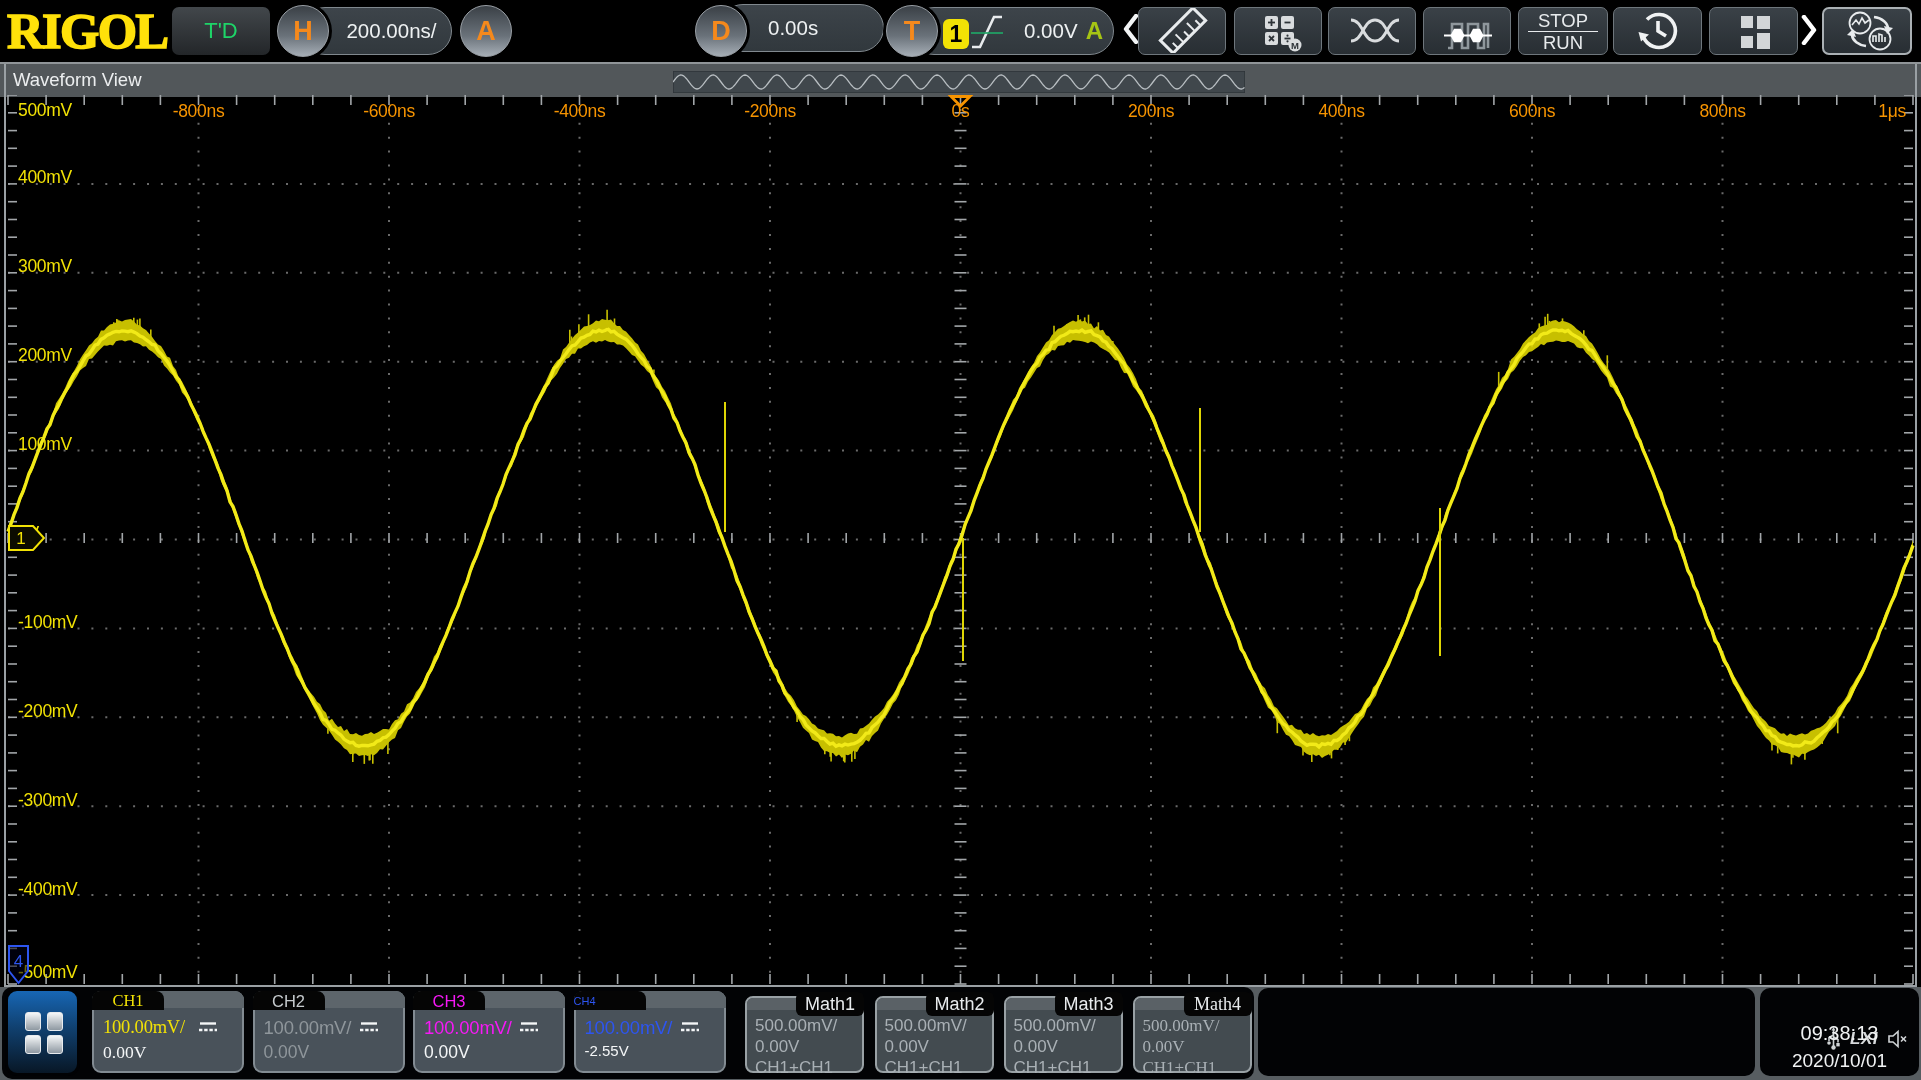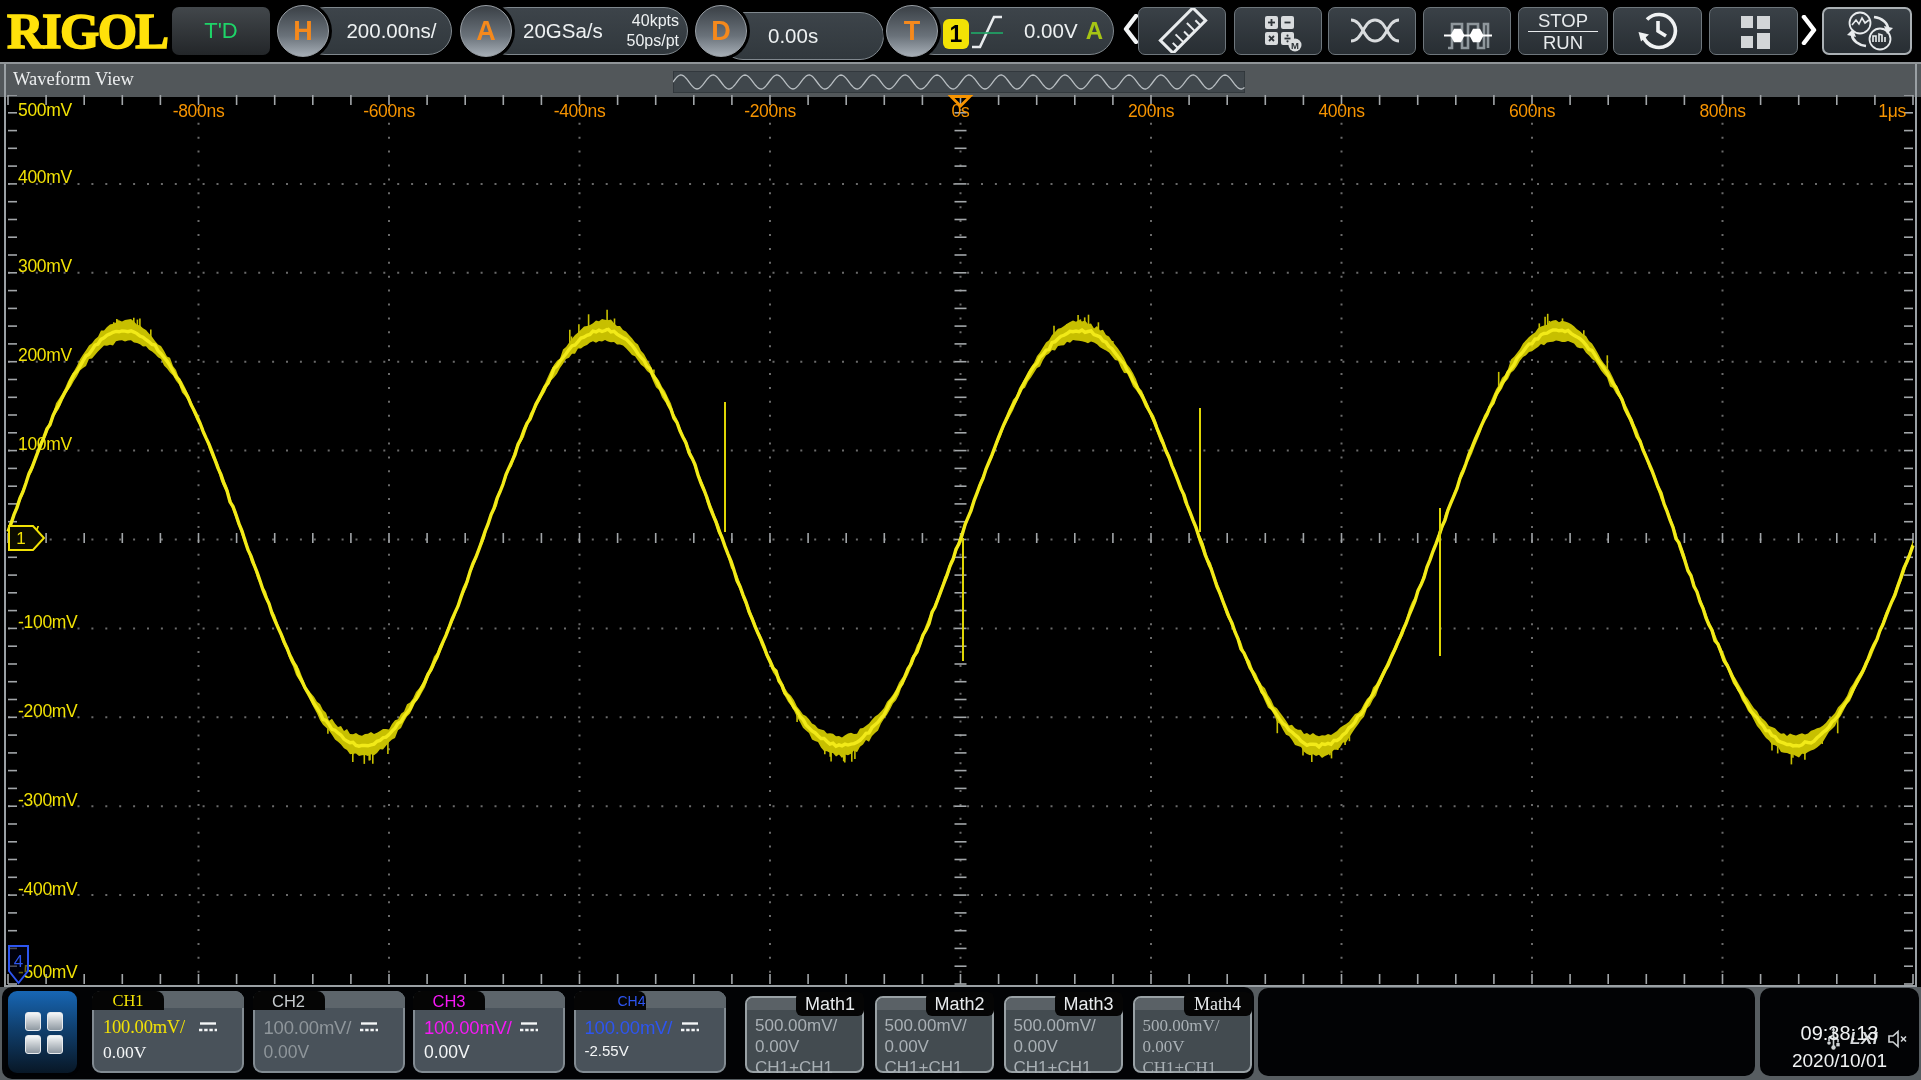--- a/index.html
+++ b/index.html
@@ -5,27 +5,23 @@
 </style></head>
 <body>
 <div style="position:absolute;left:0;top:0;width:1921px;height:62px;background:#000;">
 <div style="position:absolute;left:7px;top:12px;width:162px;height:40px;overflow:hidden;"><span style="font-family:'Liberation Serif',serif;font-weight:bold;font-size:46px;color:#ffe10a;-webkit-text-stroke:1.4px #ffe10a;display:inline-block;transform:scale(1.1,1.12);transform-origin:0 0;letter-spacing:-1.5px;line-height:34px;">RIGOL</span></div>
 <div style="position:absolute;left:172px;top:7px;width:98px;height:48px;border-radius:7px;background:linear-gradient(180deg,#42474b,#232629);color:#1ed468;font-size:22px;display:flex;align-items:center;justify-content:center;">T'D</div>
 <div style="position:absolute;left:301px;top:7px;width:151px;height:48px;background:linear-gradient(180deg,#3d444a,#31383d);border:1.5px solid #80888e;border-radius:24px;box-sizing:border-box;">
       <div style="position:absolute;left:44px;right:14px;top:0;bottom:0;display:flex;align-items:center;justify-content:center;color:#eef1f2;font-size:20.5px;">200.00ns/</div>
     </div>
     <div style="position:absolute;left:274px;top:2px;width:58px;height:58px;border-radius:50%;background:#000;"></div>
     <div style="position:absolute;left:277px;top:5px;width:52px;height:52px;border-radius:50%;background:linear-gradient(180deg,#3a4046 0%,#6a727a 60%,#a6aeb6 100%);border:1.5px solid #9aa0a6;box-sizing:border-box;color:#f5891c;font-weight:bold;font-size:27px;text-align:center;line-height:50px;">H</div>
-<div style="position:absolute;left:484px;top:7px;width:204px;height:48px;background:linear-gradient(180deg,#3d444a,#31383d);border:1.5px solid #80888e;border-radius:24px;box-sizing:border-box;">
-      <div style="position:absolute;left:38px;top:0;bottom:0;display:flex;align-items:center;color:#eef1f2;font-size:20.5px;">20GSa/s</div>
-      <div style="position:absolute;right:8px;top:3px;text-align:right;color:#eef1f2;font-size:16px;line-height:20px;">40kpts<br>50ps/pt</div>
-    </div>
     <div style="position:absolute;left:457px;top:2px;width:58px;height:58px;border-radius:50%;background:#000;"></div>
     <div style="position:absolute;left:460px;top:5px;width:52px;height:52px;border-radius:50%;background:linear-gradient(180deg,#3a4046 0%,#6a727a 60%,#a6aeb6 100%);border:1.5px solid #9aa0a6;box-sizing:border-box;color:#f5891c;font-weight:bold;font-size:27px;text-align:center;line-height:50px;">A</div>
-<div style="position:absolute;left:719px;top:12px;width:165px;height:48px;background:linear-gradient(180deg,#3d444a,#31383d);border:1.5px solid #80888e;border-radius:24px;box-sizing:border-box;">
+<div style="position:absolute;left:719px;top:4px;width:165px;height:48px;background:linear-gradient(180deg,#3d444a,#31383d);border:1.5px solid #80888e;border-radius:24px;box-sizing:border-box;">
       <div style="position:absolute;left:48px;top:0;bottom:0;display:flex;align-items:center;color:#eef1f2;font-size:20.5px;">0.00s</div>
     </div>
     <div style="position:absolute;left:692px;top:2px;width:58px;height:58px;border-radius:50%;background:#000;"></div>
     <div style="position:absolute;left:695px;top:5px;width:52px;height:52px;border-radius:50%;background:linear-gradient(180deg,#3a4046 0%,#6a727a 60%,#a6aeb6 100%);border:1.5px solid #9aa0a6;box-sizing:border-box;color:#f5891c;font-weight:bold;font-size:27px;text-align:center;line-height:50px;">D</div>
 <div style="position:absolute;left:910px;top:7px;width:204px;height:48px;background:linear-gradient(180deg,#3d444a,#31383d);border:1.5px solid #80888e;border-radius:24px;box-sizing:border-box;">
       <div style="position:absolute;left:32px;top:11px;width:26px;height:30px;background:#f2e205;border-radius:6px;color:#000;font-weight:bold;font-size:23px;text-align:center;line-height:30px;">1</div>
       <svg width="34" height="36" viewBox="0 0 34 36" style="position:absolute;left:60px;top:6px;">
         <polyline points="1,33 9,33 23,3 31,3" fill="none" stroke="#e8ebed" stroke-width="2.6"></polyline>
         <line x1="0" y1="19" x2="32" y2="19" stroke="#21a566" stroke-width="1.7"></line>
       </svg>
@@ -113,21 +109,21 @@
           <path d="M49 33 v-6 l3 0 v6 m3 0 v-8 l3 1 v7 m3 0 v-5" stroke-width="1.6"></path>
         </g>
         <g fill="none" stroke="#e8ebed" stroke-width="2.6">
           <path d="M50 8 A 17 12 0 0 1 64 20"></path>
           <path d="M42 37 A 17 12 0 0 1 28 26"></path>
         </g>
         <polygon points="60,17 69,19 63,25" fill="#e8ebed"></polygon>
         <polygon points="32,28 23,26 29,20" fill="#e8ebed"></polygon>
       </svg></div>
 </div>
-<div style="position:absolute;left:0;top:62px;width:1921px;height:33px;background:#52575a;border-top:2px solid #909598;font-family:Liberation Serif, serif;">
+<div style="position:absolute;left:0;top:62px;width:1921px;height:33px;background:#52575a;border-top:2px solid #909598;">
     <div style="position:absolute;left:13px;top:0;height:31px;line-height:31px;color:#eceeef;font-size:18.5px;">Waveform View</div>
   </div>
 <div style="position:absolute;left:4px;top:64px;width:2px;height:923px;background:#9aa0a4;"></div>
 <div style="position:absolute;left:1915px;top:64px;width:2px;height:923px;background:#9aa0a4;"></div>
 <div style="position:absolute;left:4px;top:985px;width:1913px;height:2px;background:#9aa0a4;"></div>
 <svg width="572" height="22" viewBox="0 0 572 22" style="position:absolute;left:673px;top:71px;">
     <rect x="0" y="0" width="572" height="22" fill="#40474c" stroke="#2e3439" stroke-width="1.5"></rect>
     <polyline points="0.0,11.0 1.5,9.0 3.0,7.1 4.5,5.6 6.0,4.5 7.5,4.0 9.0,4.1 10.5,4.8 12.0,6.1 13.5,7.7 15.0,9.6 16.5,11.7 18.0,13.7 19.5,15.4 21.0,16.8 22.5,17.7 24.0,18.0 25.5,17.7 27.0,16.8 28.5,15.4 30.0,13.7 31.5,11.7 33.0,9.6 34.5,7.7 36.0,6.1 37.5,4.8 39.0,4.1 40.5,4.0 42.0,4.5 43.5,5.6 45.0,7.1 46.5,9.0 48.0,11.0 49.5,13.0 51.0,14.9 52.5,16.4 54.0,17.5 55.5,18.0 57.0,17.9 58.5,17.2 60.0,15.9 61.5,14.3 63.0,12.4 64.5,10.3 66.0,8.3 67.5,6.6 69.0,5.2 70.5,4.3 72.0,4.0 73.5,4.3 75.0,5.2 76.5,6.6 78.0,8.3 79.5,10.3 81.0,12.4 82.5,14.3 84.0,15.9 85.5,17.2 87.0,17.9 88.5,18.0 90.0,17.5 91.5,16.4 93.0,14.9 94.5,13.0 96.0,11.0 97.5,9.0 99.0,7.1 100.5,5.6 102.0,4.5 103.5,4.0 105.0,4.1 106.5,4.8 108.0,6.1 109.5,7.7 111.0,9.6 112.5,11.7 114.0,13.7 115.5,15.4 117.0,16.8 118.5,17.7 120.0,18.0 121.5,17.7 123.0,16.8 124.5,15.4 126.0,13.7 127.5,11.7 129.0,9.6 130.5,7.7 132.0,6.1 133.5,4.8 135.0,4.1 136.5,4.0 138.0,4.5 139.5,5.6 141.0,7.1 142.5,9.0 144.0,11.0 145.5,13.0 147.0,14.9 148.5,16.4 150.0,17.5 151.5,18.0 153.0,17.9 154.5,17.2 156.0,15.9 157.5,14.3 159.0,12.4 160.5,10.3 162.0,8.3 163.5,6.6 165.0,5.2 166.5,4.3 168.0,4.0 169.5,4.3 171.0,5.2 172.5,6.6 174.0,8.3 175.5,10.3 177.0,12.4 178.5,14.3 180.0,15.9 181.5,17.2 183.0,17.9 184.5,18.0 186.0,17.5 187.5,16.4 189.0,14.9 190.5,13.0 192.0,11.0 193.5,9.0 195.0,7.1 196.5,5.6 198.0,4.5 199.5,4.0 201.0,4.1 202.5,4.8 204.0,6.1 205.5,7.7 207.0,9.6 208.5,11.7 210.0,13.7 211.5,15.4 213.0,16.8 214.5,17.7 216.0,18.0 217.5,17.7 219.0,16.8 220.5,15.4 222.0,13.7 223.5,11.7 225.0,9.6 226.5,7.7 228.0,6.1 229.5,4.8 231.0,4.1 232.5,4.0 234.0,4.5 235.5,5.6 237.0,7.1 238.5,9.0 240.0,11.0 241.5,13.0 243.0,14.9 244.5,16.4 246.0,17.5 247.5,18.0 249.0,17.9 250.5,17.2 252.0,15.9 253.5,14.3 255.0,12.4 256.5,10.3 258.0,8.3 259.5,6.6 261.0,5.2 262.5,4.3 264.0,4.0 265.5,4.3 267.0,5.2 268.5,6.6 270.0,8.3 271.5,10.3 273.0,12.4 274.5,14.3 276.0,15.9 277.5,17.2 279.0,17.9 280.5,18.0 282.0,17.5 283.5,16.4 285.0,14.9 286.5,13.0 288.0,11.0 289.5,9.0 291.0,7.1 292.5,5.6 294.0,4.5 295.5,4.0 297.0,4.1 298.5,4.8 300.0,6.1 301.5,7.7 303.0,9.6 304.5,11.7 306.0,13.7 307.5,15.4 309.0,16.8 310.5,17.7 312.0,18.0 313.5,17.7 315.0,16.8 316.5,15.4 318.0,13.7 319.5,11.7 321.0,9.6 322.5,7.7 324.0,6.1 325.5,4.8 327.0,4.1 328.5,4.0 330.0,4.5 331.5,5.6 333.0,7.1 334.5,9.0 336.0,11.0 337.5,13.0 339.0,14.9 340.5,16.4 342.0,17.5 343.5,18.0 345.0,17.9 346.5,17.2 348.0,15.9 349.5,14.3 351.0,12.4 352.5,10.3 354.0,8.3 355.5,6.6 357.0,5.2 358.5,4.3 360.0,4.0 361.5,4.3 363.0,5.2 364.5,6.6 366.0,8.3 367.5,10.3 369.0,12.4 370.5,14.3 372.0,15.9 373.5,17.2 375.0,17.9 376.5,18.0 378.0,17.5 379.5,16.4 381.0,14.9 382.5,13.0 384.0,11.0 385.5,9.0 387.0,7.1 388.5,5.6 390.0,4.5 391.5,4.0 393.0,4.1 394.5,4.8 396.0,6.1 397.5,7.7 399.0,9.6 400.5,11.7 402.0,13.7 403.5,15.4 405.0,16.8 406.5,17.7 408.0,18.0 409.5,17.7 411.0,16.8 412.5,15.4 414.0,13.7 415.5,11.7 417.0,9.6 418.5,7.7 420.0,6.1 421.5,4.8 423.0,4.1 424.5,4.0 426.0,4.5 427.5,5.6 429.0,7.1 430.5,9.0 432.0,11.0 433.5,13.0 435.0,14.9 436.5,16.4 438.0,17.5 439.5,18.0 441.0,17.9 442.5,17.2 444.0,15.9 445.5,14.3 447.0,12.4 448.5,10.3 450.0,8.3 451.5,6.6 453.0,5.2 454.5,4.3 456.0,4.0 457.5,4.3 459.0,5.2 460.5,6.6 462.0,8.3 463.5,10.3 465.0,12.4 466.5,14.3 468.0,15.9 469.5,17.2 471.0,17.9 472.5,18.0 474.0,17.5 475.5,16.4 477.0,14.9 478.5,13.0 480.0,11.0 481.5,9.0 483.0,7.1 484.5,5.6 486.0,4.5 487.5,4.0 489.0,4.1 490.5,4.8 492.0,6.1 493.5,7.7 495.0,9.6 496.5,11.7 498.0,13.7 499.5,15.4 501.0,16.8 502.5,17.7 504.0,18.0 505.5,17.7 507.0,16.8 508.5,15.4 510.0,13.7 511.5,11.7 513.0,9.6 514.5,7.7 516.0,6.1 517.5,4.8 519.0,4.1 520.5,4.0 522.0,4.5 523.5,5.6 525.0,7.1 526.5,9.0 528.0,11.0 529.5,13.0 531.0,14.9 532.5,16.4 534.0,17.5 535.5,18.0 537.0,17.9 538.5,17.2 540.0,15.9 541.5,14.3 543.0,12.4 544.5,10.3 546.0,8.3 547.5,6.6 549.0,5.2 550.5,4.3 552.0,4.0 553.5,4.3 555.0,5.2 556.5,6.6 558.0,8.3 559.5,10.3 561.0,12.4 562.5,14.3 564.0,15.9 565.5,17.2 567.0,17.9 568.5,18.0 570.0,17.5 571.5,16.4" fill="none" stroke="#b9bfc3" stroke-width="1.3"></polyline>
   </svg>
 <svg width="1921" height="890" viewBox="0 0 1921 890" style="position:absolute;left:0;top:95px;" font-family="Liberation Sans, sans-serif">
@@ -635,21 +631,21 @@
       <div style="position:absolute;left:-2px;top:-2px;width:72px;height:19px;background:#050505;border-radius:8px 8px 0 0;color:#f519f5;font-size:16.5px;text-align:center;line-height:20px;">CH3</div>
       <div style="position:absolute;left:9px;top:24px;color:#f519f5;font-size:18.5px;letter-spacing:-0.2px;">100.00mV/</div>
       <svg width="18" height="10" viewBox="0 0 18 10" style="position:absolute;left:105px;top:29px;">
         <line x1="1" y1="1.5" x2="17" y2="1.5" stroke="#f4f6f7" stroke-width="2.4"></line>
         <line x1="0" y1="8" x2="18" y2="8" stroke="#f4f6f7" stroke-width="2.4" stroke-dasharray="3.4 1.8"></line>
       </svg>
       <div style="position:absolute;left:9px;top:49px;color:#f4f6f7;font-size:17.5px;">0.00V</div>
     </div>
 <div style="position:absolute;left:573.5px;top:4px;width:152px;height:82px;background:#49525a;border:2px solid #828b92;border-radius:9px;box-sizing:border-box;">
       <div style="position:absolute;left:-2px;top:-2px;width:152px;height:17px;background:#5d656b;border-radius:9px 9px 0 0;"></div>
-      <div style="position:absolute;left:-2px;top:-2px;width:72px;height:19px;background:#050505;border-radius:8px 8px 0 0;color:#2d55f0;font-size:14px;text-align:right;line-height:20px;">CH4</div>
+      <div style="position:absolute;left:-2px;top:-2px;width:72px;height:19px;background:#050505;border-radius:8px 8px 0 0;color:#2d55f0;font-size:11px;text-align:left;line-height:20px;">CH4</div>
       <div style="position:absolute;left:9px;top:24px;color:#2d55f0;font-size:18.5px;letter-spacing:-0.2px;">100.00mV/</div>
       <svg width="18" height="10" viewBox="0 0 18 10" style="position:absolute;left:105px;top:29px;">
         <line x1="1" y1="1.5" x2="17" y2="1.5" stroke="#f4f6f7" stroke-width="2.4"></line>
         <line x1="0" y1="8" x2="18" y2="8" stroke="#f4f6f7" stroke-width="2.4" stroke-dasharray="3.4 1.8"></line>
       </svg>
       <div style="position:absolute;left:9px;top:49px;color:#f4f6f7;font-size:15px;">-2.55V</div>
     </div>
 <div style="position:absolute;left:745px;top:9px;width:119px;height:77px;background:#434b50;border:2px solid #99a1a5;border-radius:8px;box-sizing:border-box;">
       <div style="position:absolute;left:0;top:0;width:100%;height:12px;background:#5a6166;border-radius:6px 6px 0 0;"></div>
       <div style="position:absolute;right:-2px;top:-6px;width:68px;height:24px;background:#050505;border-radius:6px;color:#e8ebed;font-size:18px;text-align:center;line-height:24px;">Math1</div>

